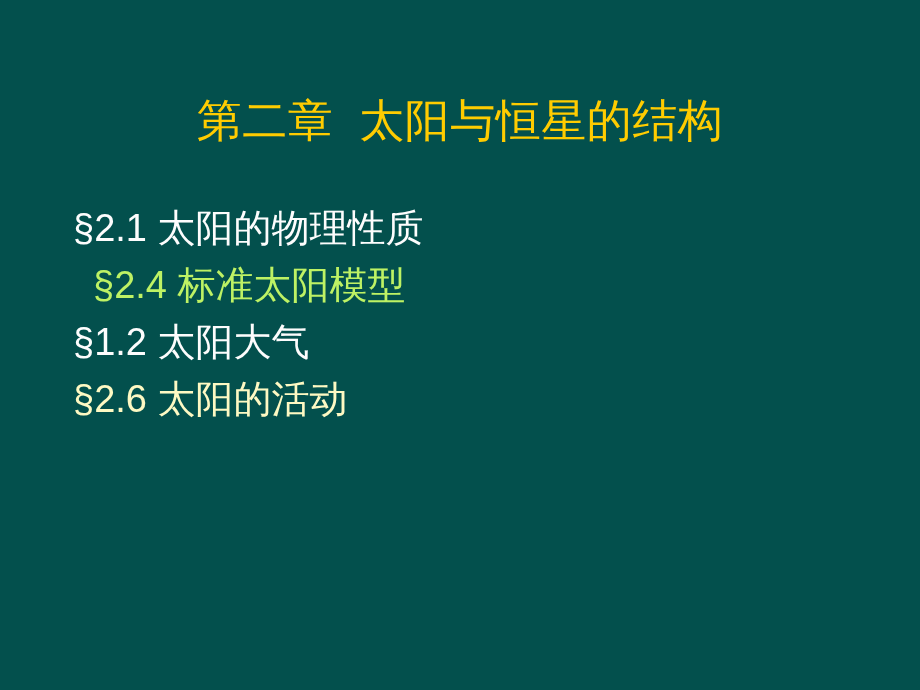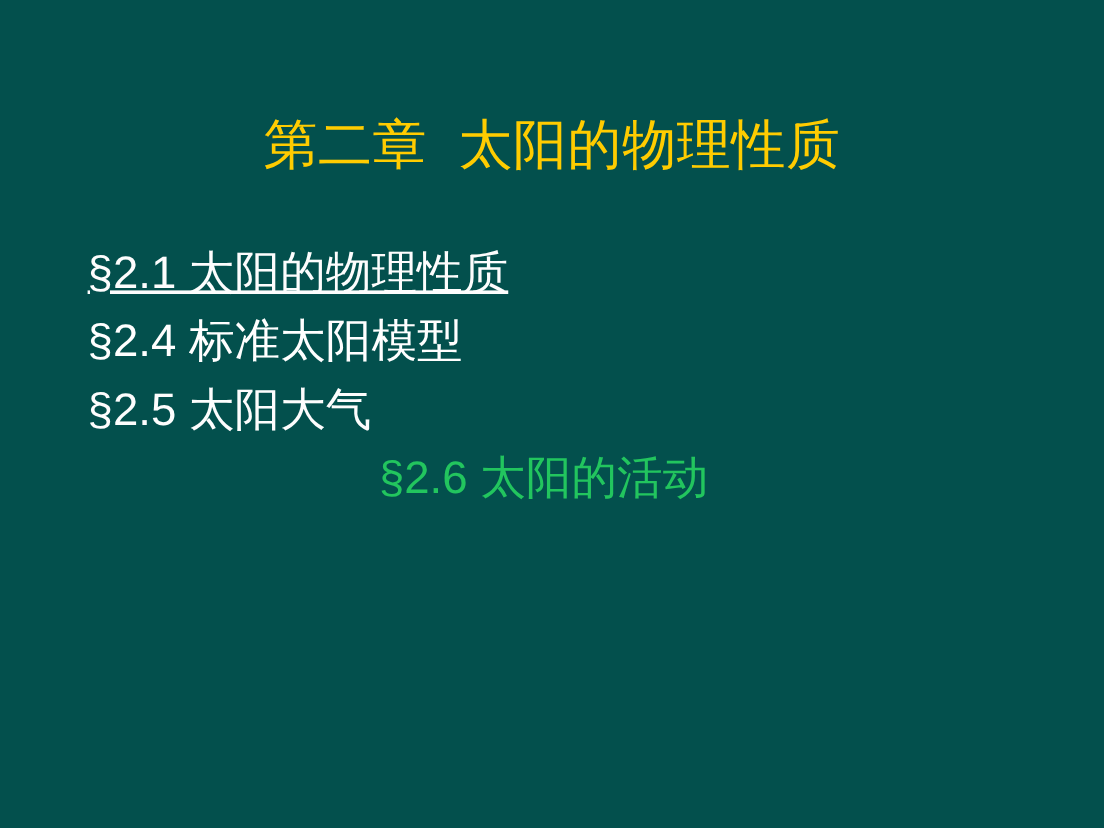--- a/index.html
+++ b/index.html
@@ -56,22 +56,22 @@
     font-weight: 400;
     white-space: pre;
     text-align: left;
   }
 </style>
 </head>
 <body>
 
 <div id="slide" style="background: rgb(3, 80, 77);">
 
-  <div id="slide-title" style="color: rgb(255, 204, 0);">第二章  太阳的物理性质</div>
+  <div id="slide-title" style="color: rgb(255, 204, 0);">第二章  太阳与恒星的结构</div>
 
   <ul id="outline-list">
-    <li class="outline-item" style="color: rgb(253, 253, 253); text-decoration: underline;">§2.1 太阳的物理性质</li>
-    <li class="outline-item" style="color: #ffffff;">§2.4 标准太阳模型</li>
-    <li class="outline-item" style="color: rgb(253, 253, 253);">§2.5 太阳大气</li>
-    <li class="outline-item" style="color: #22c55e; text-align: center;">§2.6 太阳的活动</li>
+    <li class="outline-item" style="color: rgb(253, 253, 253);">§2.1 太阳的物理性质</li>
+    <li class="outline-item" style="color: #bef264; margin-left: 20px;">§2.4 标准太阳模型</li>
+    <li class="outline-item" style="color: rgb(253, 253, 253);">§1.2 太阳大气</li>
+    <li class="outline-item" style="color: #fef9c3;">§2.6 太阳的活动</li>
   </ul>
 
 </div>
 
 </body></html>

